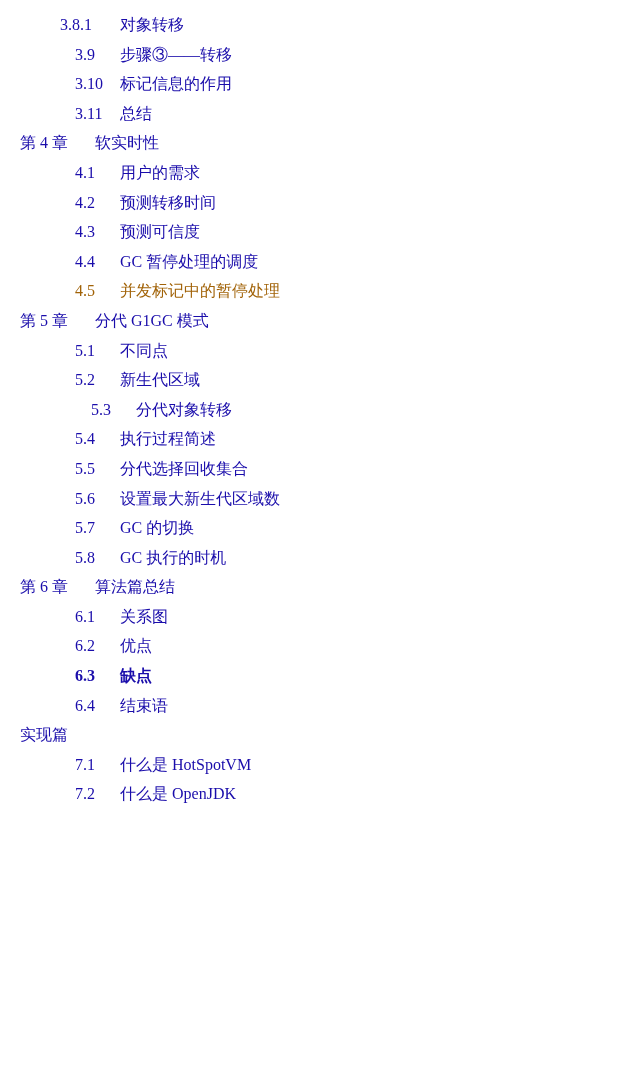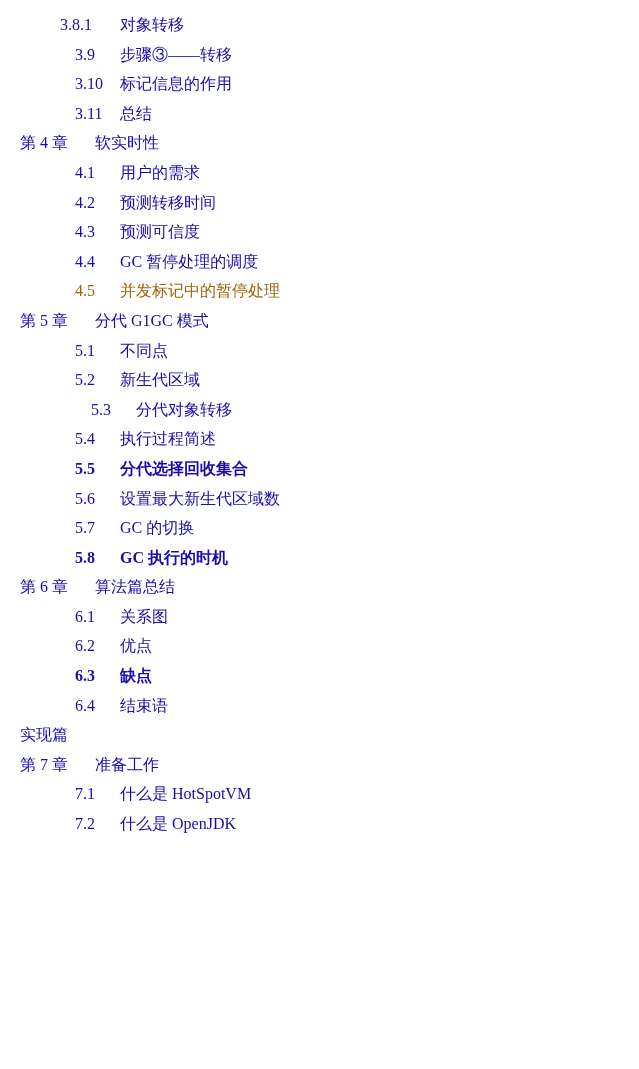--- a/index.html
+++ b/index.html
@@ -34,26 +34,25 @@
     <div style="padding-left: 55px; line-height: 1.85; color: rgb(26, 13, 171); font-size: 16px;"><a href="#" style="color: rgb(26, 13, 171); text-decoration: none;"><span style="display: inline-block; min-width: 45px;">4.1</span><span>用户的需求</span></a></div>
     <div style="padding-left: 55px; line-height: 1.85; color: rgb(26, 13, 171); font-size: 16px;"><a href="#" style="color: rgb(26, 13, 171); text-decoration: none;"><span style="display: inline-block; min-width: 45px;">4.2</span><span>预测转移时间</span></a></div>
     <div style="padding-left: 55px; line-height: 1.85; color: rgb(26, 13, 171); font-size: 16px;"><a href="#" style="color: rgb(26, 13, 171); text-decoration: none;"><span style="display: inline-block; min-width: 45px;">4.3</span><span>预测可信度</span></a></div>
     <div style="padding-left: 55px; line-height: 1.85; color: rgb(26, 13, 171); font-size: 16px;"><a href="#" style="color: rgb(26, 13, 171); text-decoration: none;"><span style="display: inline-block; min-width: 45px;">4.4</span><span>GC 暂停处理的调度</span></a></div>
     <div style="padding-left: 55px; line-height: 1.85; color: rgb(26, 13, 171); font-size: 16px;"><a href="#" style="color: #a16207; text-decoration: none;"><span style="display: inline-block; min-width: 45px;">4.5</span><span>并发标记中的暂停处理</span></a></div>
     <div style="padding-left: 0px; line-height: 1.85; color: rgb(26, 13, 171); font-size: 16px;"><a href="#" style="color: rgb(26, 13, 171); text-decoration: none;"><span style="display: inline-block; min-width: 75px;">第 5 章</span><span>分代 G1GC 模式</span></a></div>
     <div style="padding-left: 55px; line-height: 1.85; color: rgb(26, 13, 171); font-size: 16px;"><a href="#" style="color: rgb(26, 13, 171); text-decoration: none;"><span style="display: inline-block; min-width: 45px;">5.1</span><span>不同点</span></a></div>
     <div style="padding-left: 55px; line-height: 1.85; color: rgb(26, 13, 171); font-size: 16px;"><a href="#" style="color: rgb(26, 13, 171); text-decoration: none;"><span style="display: inline-block; min-width: 45px;">5.2</span><span>新生代区域</span></a></div>
     <div style="padding-left: 55px; line-height: 1.85; color: rgb(26, 13, 171); font-size: 16px;"><a href="#" style="color: rgb(26, 13, 171); text-decoration: none; margin-left: 16px;"><span style="display: inline-block; min-width: 45px;">5.3</span><span>分代对象转移</span></a></div>
     <div style="padding-left: 55px; line-height: 1.85; color: rgb(26, 13, 171); font-size: 16px;"><a href="#" style="color: rgb(26, 13, 171); text-decoration: none;"><span style="display: inline-block; min-width: 45px;">5.4</span><span>执行过程简述</span></a></div>
-    <div style="padding-left: 55px; line-height: 1.85; color: rgb(26, 13, 171); font-size: 16px;"><a href="#" style="color: rgb(26, 13, 171); text-decoration: none; font-weight: bold;"><span style="display: inline-block; min-width: 45px;">5.5</span><span>分代选择回收集合</span></a></div>
+    <div style="padding-left: 55px; line-height: 1.85; color: rgb(26, 13, 171); font-size: 16px;"><a href="#" style="color: rgb(26, 13, 171); text-decoration: none;"><span style="display: inline-block; min-width: 45px;">5.5</span><span>分代选择回收集合</span></a></div>
     <div style="padding-left: 55px; line-height: 1.85; color: rgb(26, 13, 171); font-size: 16px;"><a href="#" style="color: rgb(26, 13, 171); text-decoration: none;"><span style="display: inline-block; min-width: 45px;">5.6</span><span>设置最大新生代区域数</span></a></div>
     <div style="padding-left: 55px; line-height: 1.85; color: rgb(26, 13, 171); font-size: 16px;"><a href="#" style="color: rgb(26, 13, 171); text-decoration: none;"><span style="display: inline-block; min-width: 45px;">5.7</span><span>GC 的切换</span></a></div>
-    <div style="padding-left: 55px; line-height: 1.85; color: rgb(26, 13, 171); font-size: 16px; font-weight: bold;"><a href="#" style="color: rgb(26, 13, 171); text-decoration: none;"><span style="display: inline-block; min-width: 45px;">5.8</span><span>GC 执行的时机</span></a></div>
+    <div style="padding-left: 55px; line-height: 1.85; color: rgb(26, 13, 171); font-size: 16px;"><a href="#" style="color: rgb(26, 13, 171); text-decoration: none;"><span style="display: inline-block; min-width: 45px;">5.8</span><span>GC 执行的时机</span></a></div>
     <div style="padding-left: 0px; line-height: 1.85; color: rgb(26, 13, 171); font-size: 16px;"><a href="#" style="color: rgb(26, 13, 171); text-decoration: none;"><span style="display: inline-block; min-width: 75px;">第 6 章</span><span>算法篇总结</span></a></div>
     <div style="padding-left: 55px; line-height: 1.85; color: rgb(26, 13, 171); font-size: 16px;"><a href="#" style="color: rgb(26, 13, 171); text-decoration: none;"><span style="display: inline-block; min-width: 45px;">6.1</span><span>关系图</span></a></div>
     <div style="padding-left: 55px; line-height: 1.85; color: rgb(26, 13, 171); font-size: 16px;"><a href="#" style="color: rgb(26, 13, 171); text-decoration: none;"><span style="display: inline-block; min-width: 45px;">6.2</span><span>优点</span></a></div>
     <div style="padding-left: 55px; line-height: 1.85; color: rgb(26, 13, 171); font-size: 16px; font-weight: bold;"><a href="#" style="color: rgb(26, 13, 171); text-decoration: none;"><span style="display: inline-block; min-width: 45px;">6.3</span><span>缺点</span></a></div>
     <div style="padding-left: 55px; line-height: 1.85; color: rgb(26, 13, 171); font-size: 16px;"><a href="#" style="color: rgb(26, 13, 171); text-decoration: none;"><span style="display: inline-block; min-width: 45px;">6.4</span><span>结束语</span></a></div>
     <div style="padding-left: 0px; line-height: 1.85; color: rgb(26, 13, 171); font-size: 16px;"><a href="#" style="color: rgb(26, 13, 171); text-decoration: none;"><span>实现篇</span></a></div>
-    <div style="padding-left: 0px; line-height: 1.85; color: rgb(26, 13, 171); font-size: 16px;"><a href="#" style="color: rgb(26, 13, 171); text-decoration: none;"><span style="display: inline-block; min-width: 75px;">第 7 章</span><span>准备工作</span></a></div>
     <div style="padding-left: 55px; line-height: 1.85; color: rgb(26, 13, 171); font-size: 16px;"><a href="#" style="color: rgb(26, 13, 171); text-decoration: none;"><span style="display: inline-block; min-width: 45px;">7.1</span><span>什么是 HotSpotVM</span></a></div>
     <div style="padding-left: 55px; line-height: 1.85; color: rgb(26, 13, 171); font-size: 16px;"><a href="#" style="color: rgb(26, 13, 171); text-decoration: none;"><span style="display: inline-block; min-width: 45px;">7.2</span><span>什么是 OpenJDK</span></a></div>
   </div>
 
 </body></html>

